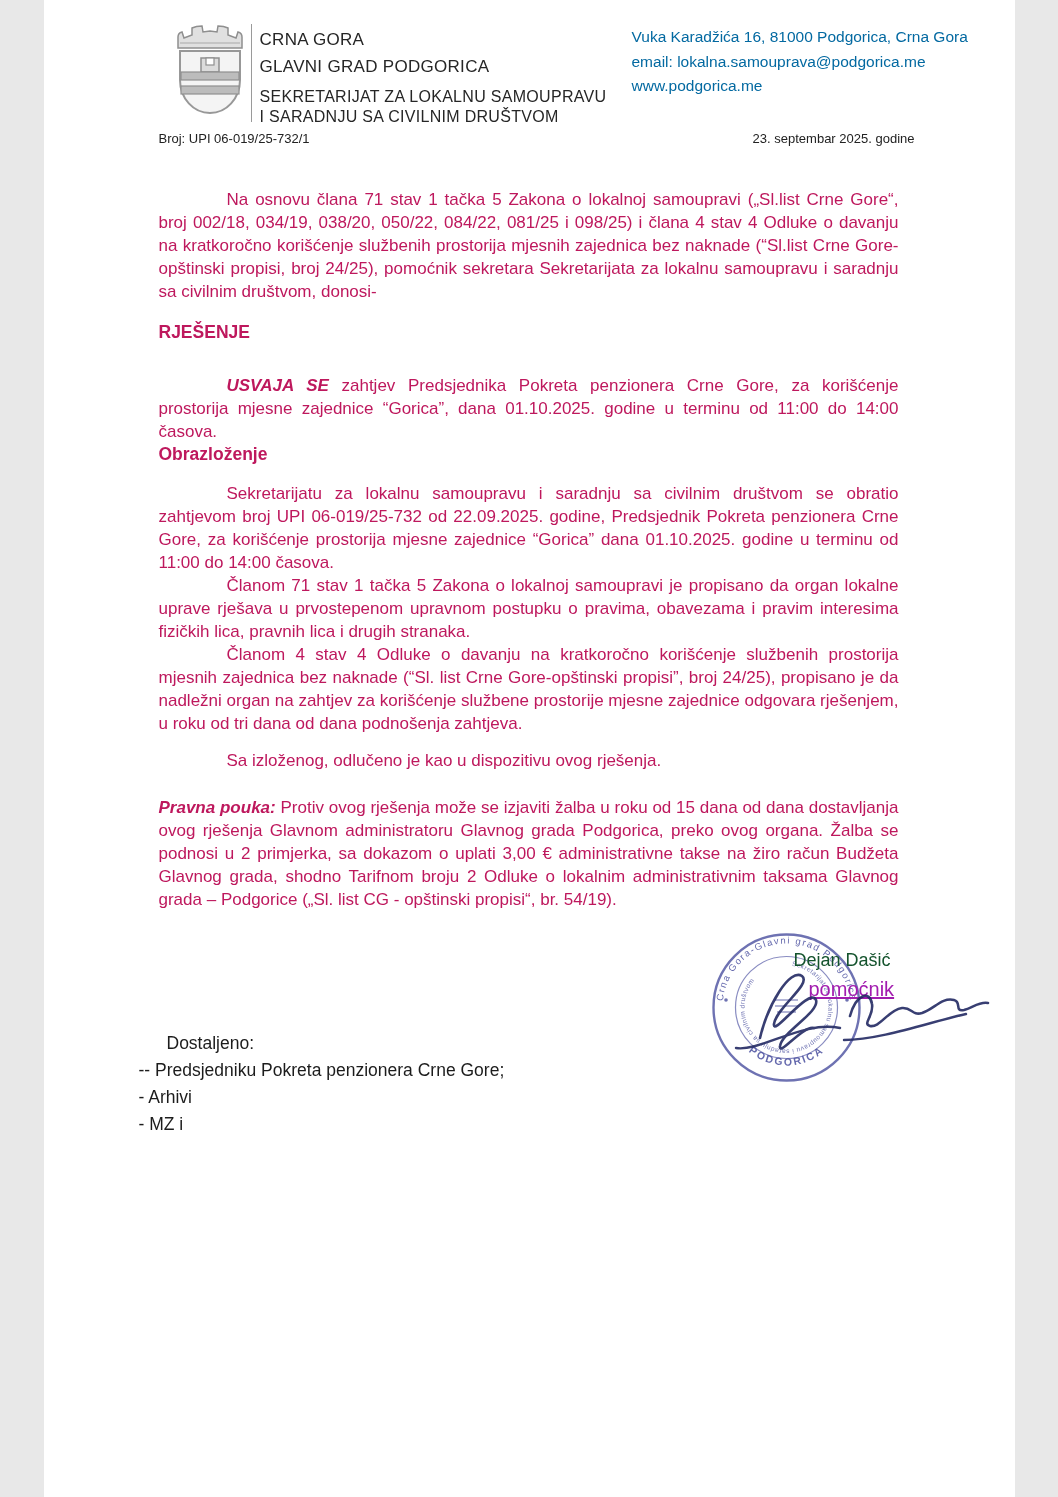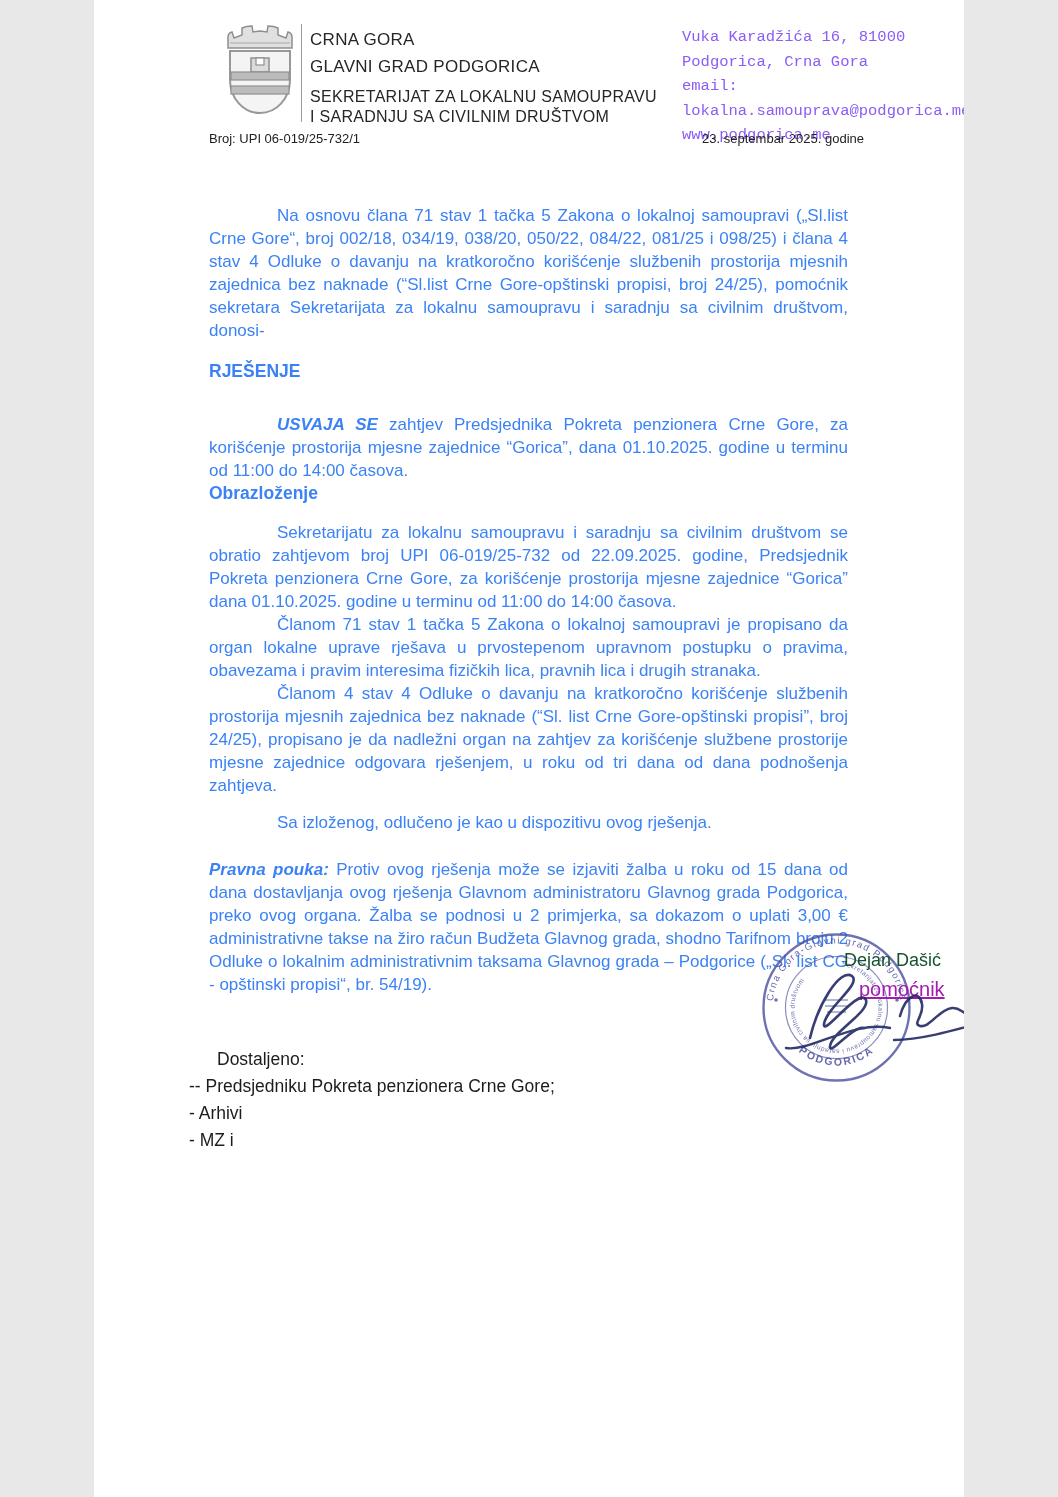--- a/index.html
+++ b/index.html
@@ -1,53 +1,53 @@
 <!DOCTYPE html>
 <html><head>
 <meta charset="utf-8">
 <style>
   html,body{margin:0;padding:0;background:#e8e8e8;}
   .page{
     position:relative;
-    width:870px;height:1497px;
+    width:971px;height:1497px;
     margin:0 auto;
     background:#ffffff;
     font-family:"Liberation Sans", sans-serif;
     color:#1e1e1e;
     overflow:hidden;
   }
   
   .crest{position:absolute;left:128px;top:20px;}
   .hdr-divider{position:absolute;left:207px;top:24px;width:1px;height:98px;background:#9a9a9a;}
   .org{position:absolute;left:216px;top:26px;line-height:27px;font-size:17px;color:#262626;letter-spacing:.3px;}
   .org .org-line-3,.org .org-line-4{font-size:16px;line-height:20px;}
   .org .org-line-2{margin-bottom:7px;}
-  .contact{position:absolute;left:588px;top:25px;font-size:15.5px;line-height:24.5px;color:#8b5cf6;font-family:Liberation Mono, monospace;}
+  .contact{position:absolute;left:588px;top:25px;font-size:15.5px;line-height:24.5px;color:#0369a1;}
   .refrow{position:absolute;left:115px;right:100px;top:131px;display:flex;justify-content:space-between;font-size:13px;color:#222;}
   
-  .doc-body{position:absolute;left:115px;right:116px;top:188px;font-size:17px;line-height:23px;text-align:justify;color:#3b82f6;margin-top:16px;}
+  .doc-body{position:absolute;left:115px;right:116px;top:188px;font-size:17px;line-height:23px;text-align:justify;color:#be185d;}
   .doc-body p{margin:0;}
   .indent{text-indent:68px;}
   .bold{font-weight:bold;font-style:italic;}
   .center-title{font-weight:bold;font-size:17.5px;}
   .t-rjesenje{margin-top:18px !important;}
   .p-dispozitiv{margin-top:30px !important;}
   .p-o1{margin-top:16px !important;}
   .p-o4{margin-top:14px !important;}
   .p-legal{margin-top:24px !important;}
   
   .sig-area{position:absolute;left:620px;top:920px;width:330px;height:190px;}
   .stamp-svg{position:absolute;left:45px;top:10px;}
   .sig-name{position:absolute;left:130px;top:30px;font-size:18px;color:#14532d;white-space:nowrap;}
   .sig-title{position:absolute;left:145px;top:58px;font-size:20px;color:#a21caf;white-space:nowrap;text-decoration:underline;}
   .sig-strokes{position:absolute;left:0;top:0;pointer-events:none;}
   svg text{font-family:"Liberation Sans", sans-serif;}
   
   .distribution{position:absolute;left:95px;top:1030px;font-size:17.5px;line-height:27px;color:#1c1c1c;}
-  .distribution .dist-label{margin-left:28px;margin-top:16px;}
+  .distribution .dist-label{margin-left:28px;}
 </style>
 </head>
 <body>
 
 <div class="page">
 
   <svg class="crest" width="76" height="100" viewBox="0 0 76 100">
     <path d="M6,28 L6,17 Q6,13 10,12 L12,18 L20,15 L20,8 Q24,6 30,6 L31,12 L38,11 L45,12 L46,6 Q52,6 56,8 L56,15 L64,18 L66,12 Q70,13 70,17 L70,28 Z" fill="#e0e0e0" stroke="#8f8f8f" stroke-width="1.5"></path>
     <line x1="8" y1="23" x2="68" y2="23" stroke="#a8a8a8" stroke-width="1"></line>
     <path d="M8,31 H68 V60 A30,33 0 0 1 8,60 Z" fill="#f4f4f4" stroke="#989898" stroke-width="2"></path>

